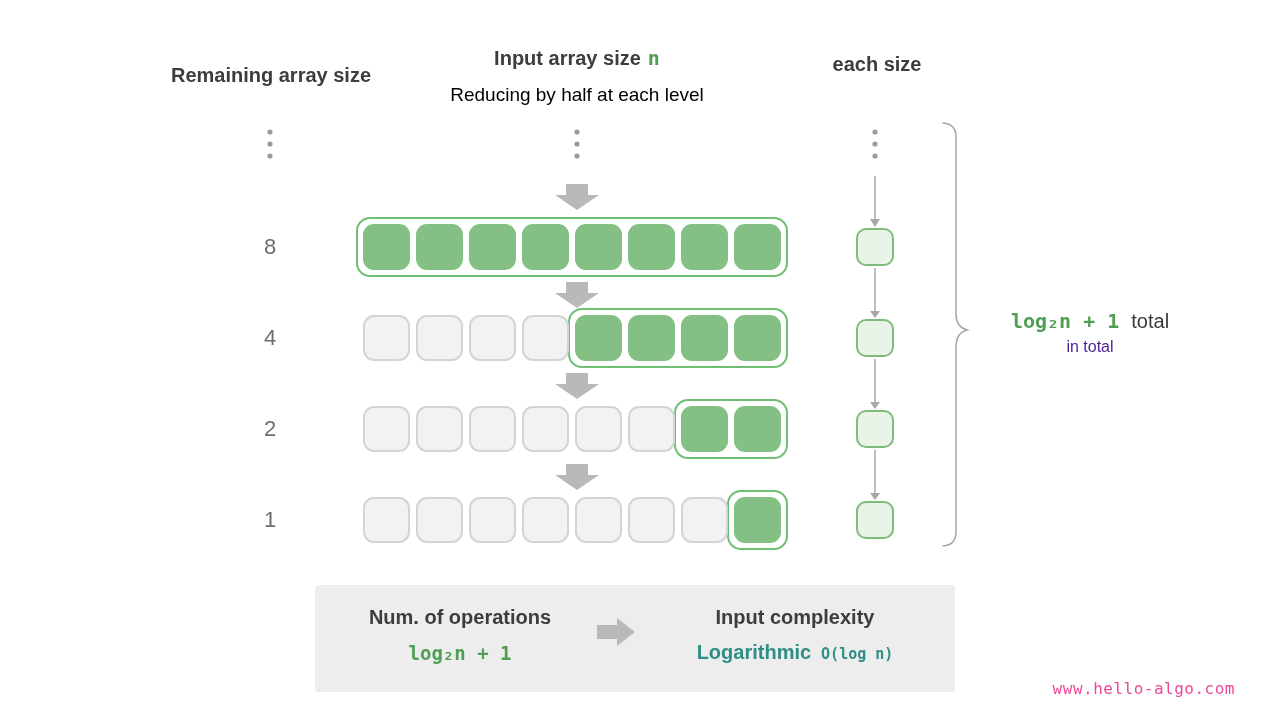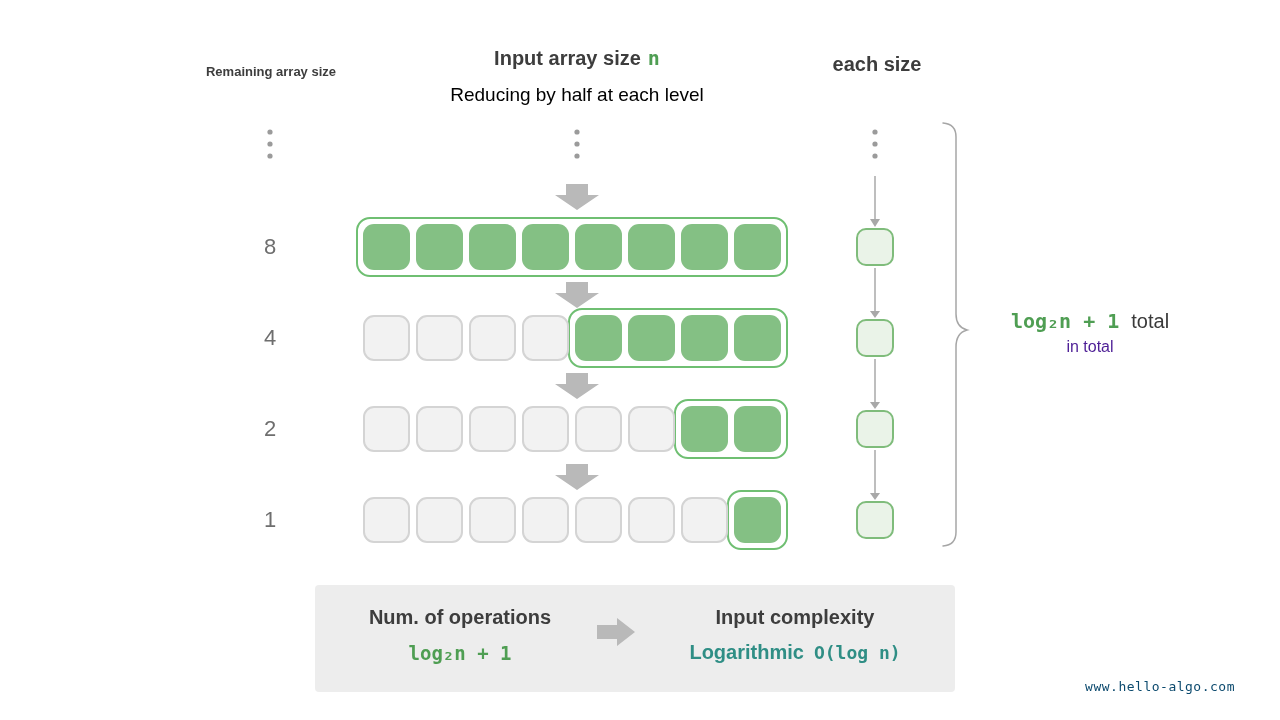--- a/index.html
+++ b/index.html
@@ -4,21 +4,21 @@
 <style>
   html,body{margin:0;padding:0;background:#fff;}
   .canvas{
     position:relative;width:1280px;height:720px;background:#fff;overflow:hidden;
     font-family:"Liberation Sans",sans-serif;color:var(--dark-text,#3d3d3d);
   }
   .abs{position:absolute;}
   .ctr{text-align:center;}
   .gm{font-family:"DejaVu Sans Mono",monospace;font-weight:bold;color:var(--green-text,#4f9e53);}
   
-  .h-left{left:96px;top:64px;width:350px;font-size:13px;font-weight:bold;}
+  .h-left{left:96px;top:64px;width:350px;font-size:20px;font-weight:bold;}
   .h-center-1{left:427px;top:46px;width:300px;font-size:20px;font-weight:bold;}
   .h-center-2{left:407px;top:84px;width:340px;font-size:19px;color:#000000;}
   .h-right{left:767px;top:50px;width:220px;font-size:20px;font-weight:bold;line-height:29px;}
   .ml{margin-left:7px;}
   
   .row-label{width:60px;height:46px;line-height:46px;text-align:center;font-size:22px;color:var(--muted-text,#6e6e6e);}
   .cells{display:flex;gap:6px;z-index:2;}
   .cell{width:47px;height:46px;border-radius:11px;box-sizing:border-box;background:var(--gray-cell-fill,#f2f2f2);border:2px solid var(--gray-cell-border,#d4d4d4);}
   .cell.active{background:var(--green-fill,#84c084);border:none;}
   .group-outline{box-sizing:border-box;border:2px solid var(--green-border,#6fbf72);border-radius:14px;background:#fff;z-index:1;}
@@ -26,22 +26,22 @@
   
   .levels-1{left:960px;top:309px;width:260px;font-size:20px;}
   .levels-1 .dark{margin-left:12px;color:#3a3a3a;}
   .levels-2{left:960px;top:338px;width:260px;font-size:16px;color:#4c1d95;}
   
   .summary{left:315px;top:585px;width:640px;height:107px;border-radius:4px;background:var(--summary-bg,#ededed);}
   .sum-left-title{left:10px;top:21px;width:270px;font-size:20px;font-weight:bold;}
   .sum-left-formula{left:10px;top:57px;width:270px;font-size:19px;}
   .sum-right-title{left:340px;top:21px;width:280px;font-size:20px;font-weight:bold;}
   .sum-right-value{left:330px;top:56px;width:300px;font-size:20px;font-weight:bold;color:var(--teal-text,#2f8e85);}
-  .sum-right-value .nota{font-family:"DejaVu Sans Mono",monospace;font-size:18px;margin-left:10px;margin-top:28px;}
-  .watermark{right:45px;top:679px;font-family:"DejaVu Sans Mono",monospace;font-size:13px;letter-spacing:.5px;color:#0c4a6e;}
+  .sum-right-value .nota{font-family:"DejaVu Sans Mono",monospace;font-size:15px;margin-left:10px;margin-top:28px;}
+  .watermark{right:45px;top:679px;font-family:"DejaVu Sans Mono",monospace;font-size:16px;letter-spacing:.5px;color:#ec4899;}
   
   .decor{position:absolute;left:0;top:0;pointer-events:none;z-index:5;}
   .dot{fill:#9b9b9b;}
   .block-arrow{fill:var(--arrow-gray,#b9b9b9);}
   .thin{stroke:#a8a8a8;stroke-width:1.5;fill:none;}
   .thin-head{fill:#a8a8a8;}
   .brace{stroke:#a6a6a6;stroke-width:1.5;fill:none;stroke-linecap:round;}
 </style>
 </head>
 <body>

